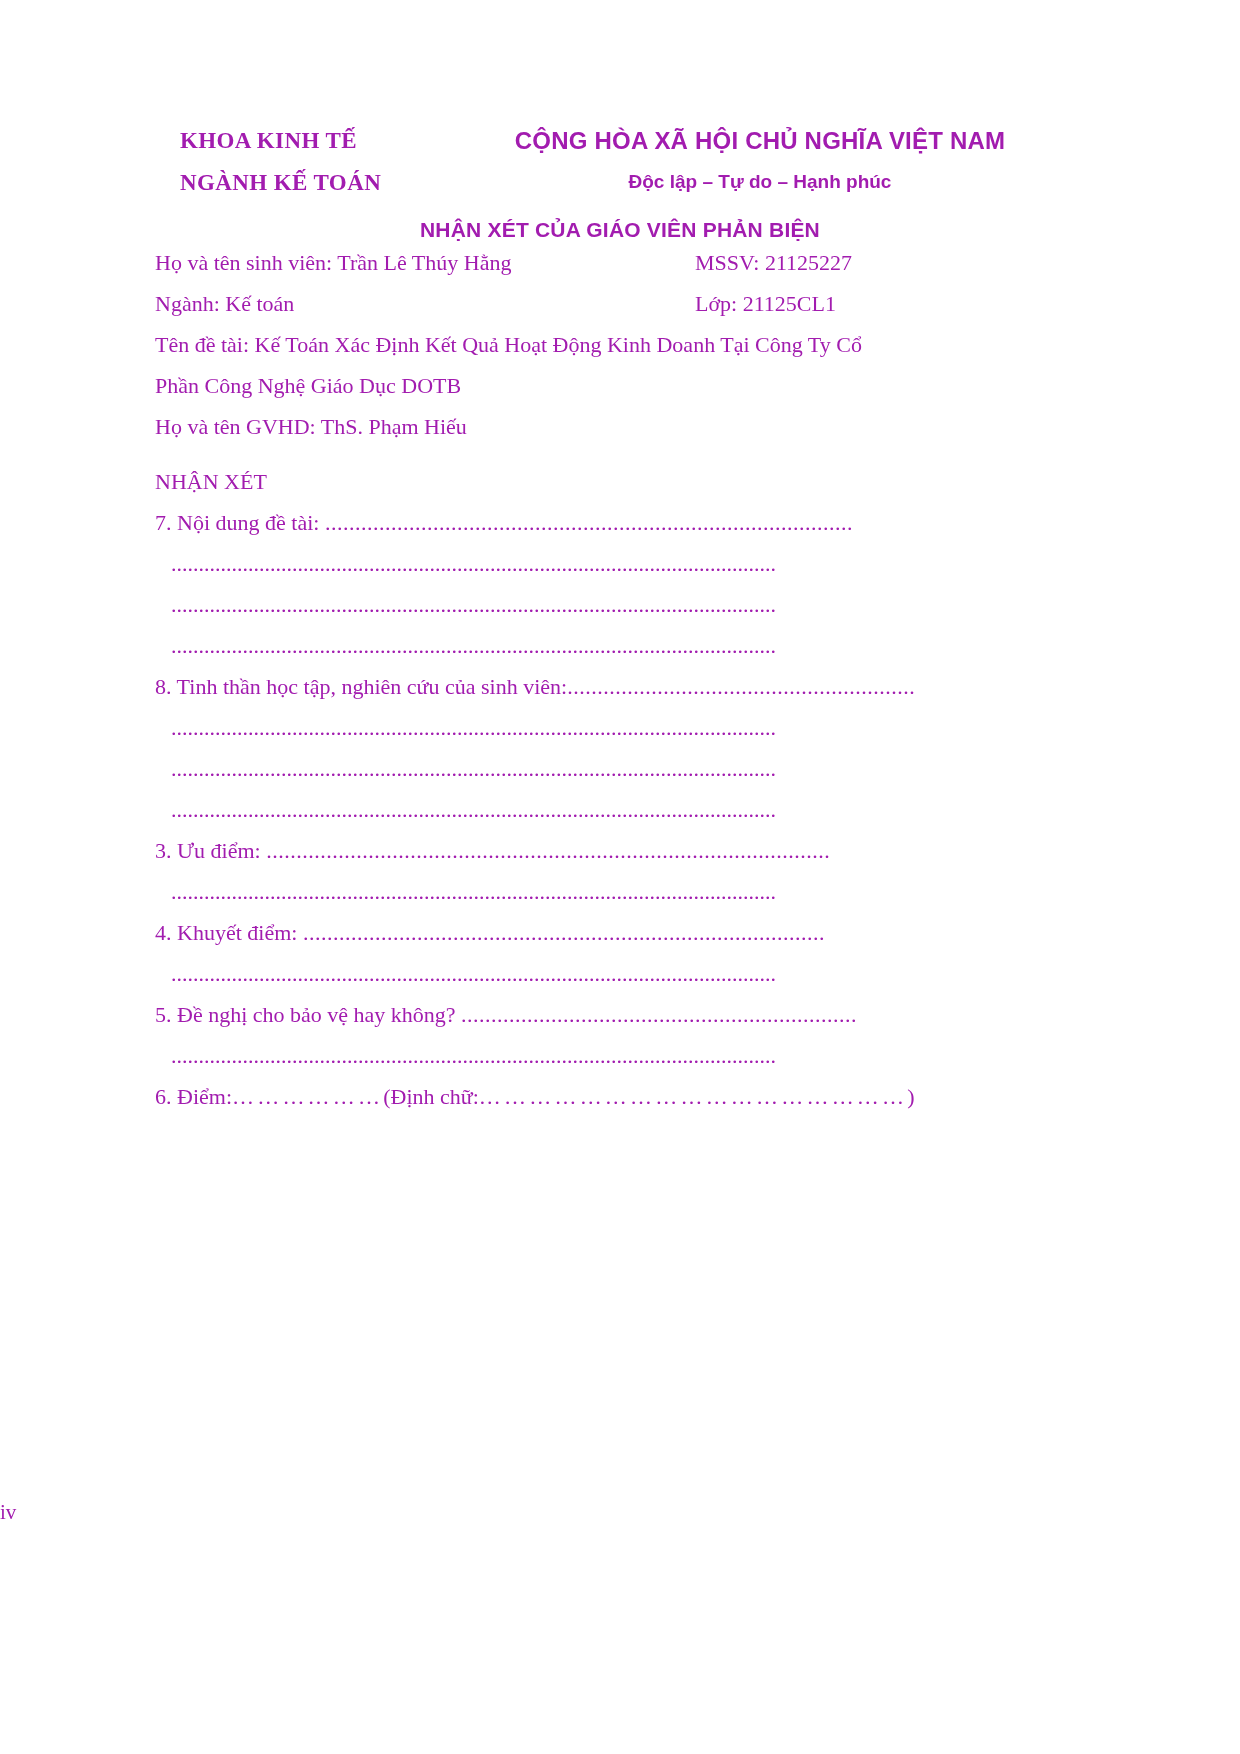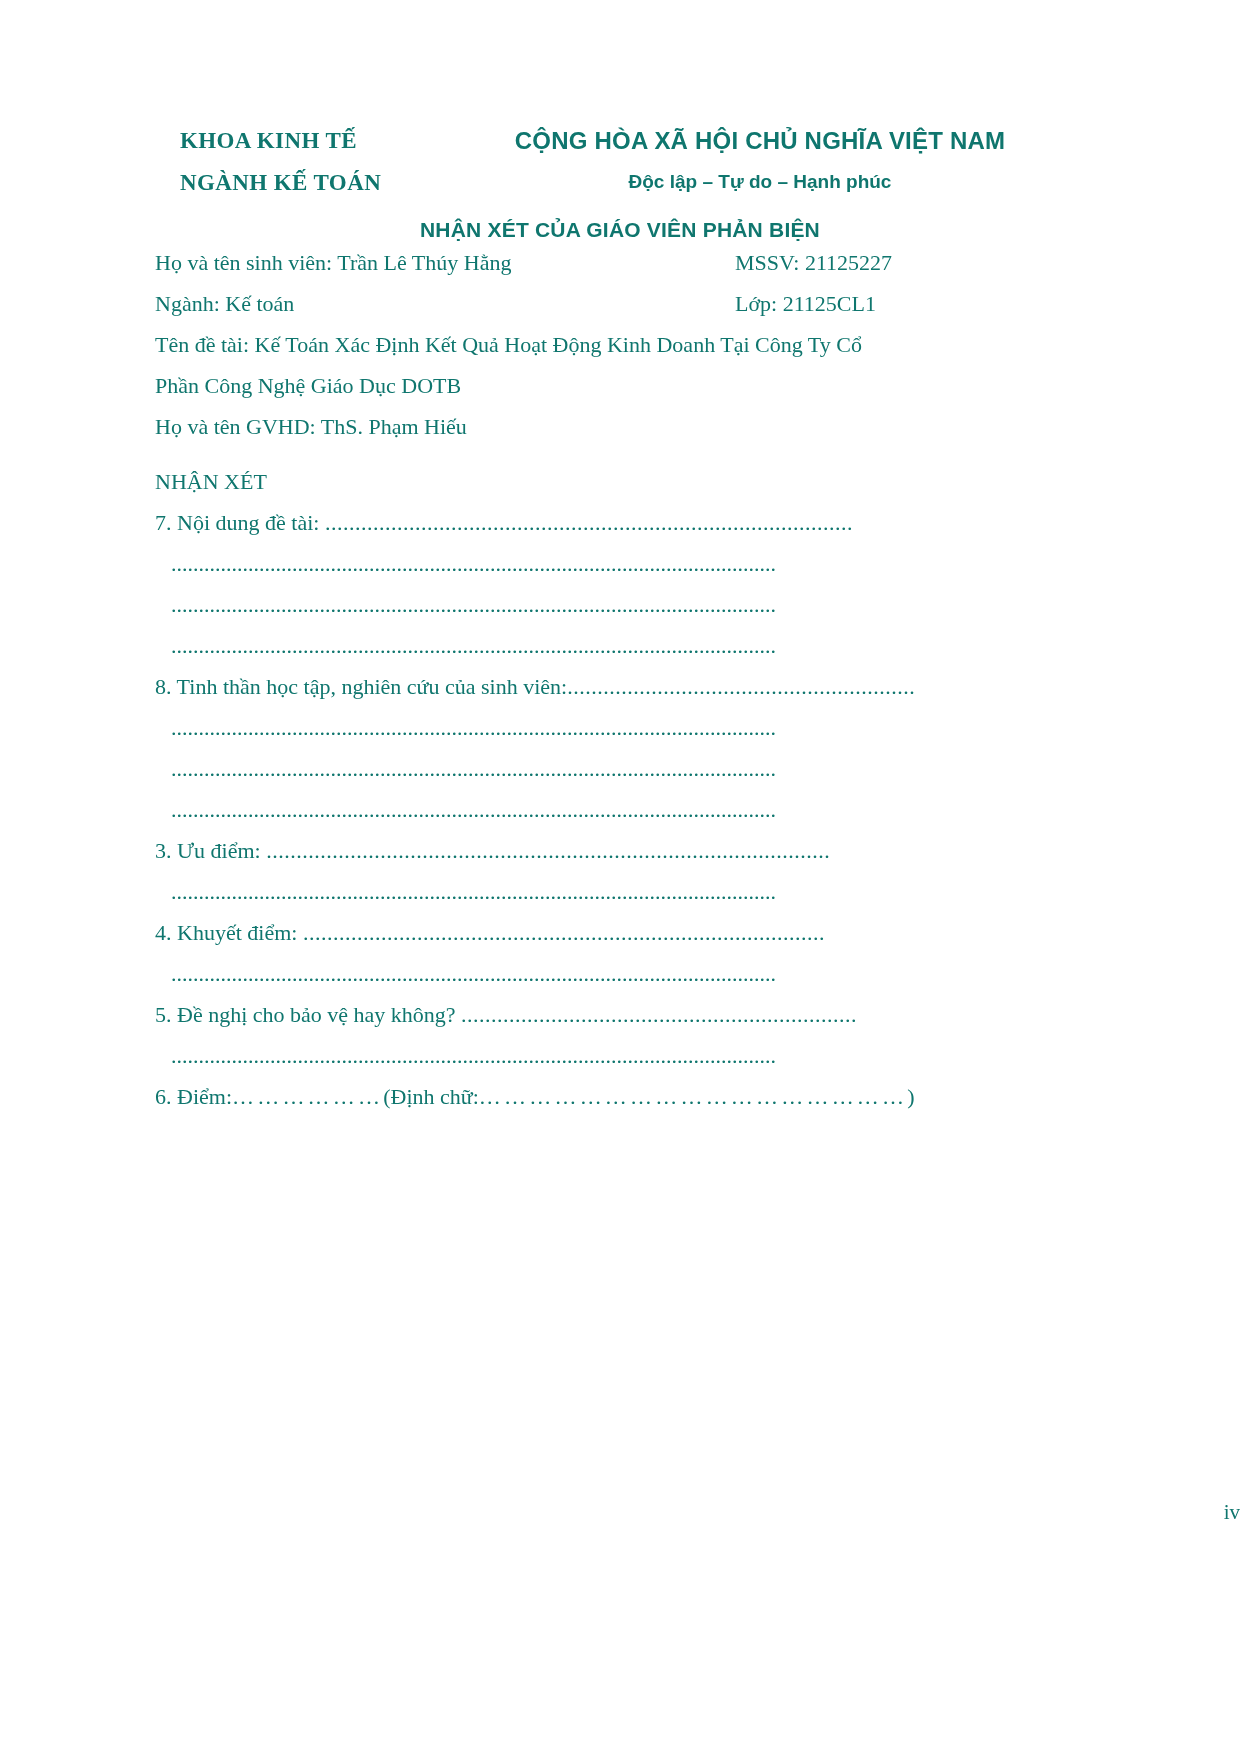--- a/index.html
+++ b/index.html
@@ -7,21 +7,21 @@
     padding: 0;
     background: #ffffff;
   }
   .page {
     position: relative;
     width: 1240px;
     height: 1754px;
     margin: 0 auto;
     background: #ffffff;
     font-family: "Liberation Serif", "DejaVu Serif", serif;
-    color: #0f766e;
+    color: #a21caf;
     overflow: hidden;
   }
   .content {
     position: absolute;
     left: 155px;
     top: 120px;
     width: 930px;
   }
 
   
@@ -71,21 +71,20 @@
     margin-top: 14px;
     letter-spacing: 0.2px;
   }
 
   
   .field-row {
     display: flex;
     align-items: flex-start;
     font-size: 22px;
     line-height: 41px;
-    gap: 40px;
   }
   .field-left {
     width: 540px;
     flex: 0 0 540px;
   }
   .field-right {
     flex: 1 1 auto;
   }
   .plain-line {
     font-size: 22px;
@@ -154,21 +153,21 @@
     font-size: 21px;
     line-height: 40px;
   }
 
   
   .page-number {
     position: absolute;
     left: 0;
     right: 0;
     top: 1500px;
-    text-align: right;
+    text-align: left;
     font-size: 21px;
     font-family: "Liberation Serif", serif;
   }
 </style>
 </head>
 <body>
 
 <div class="page">
 
   <div class="content">

